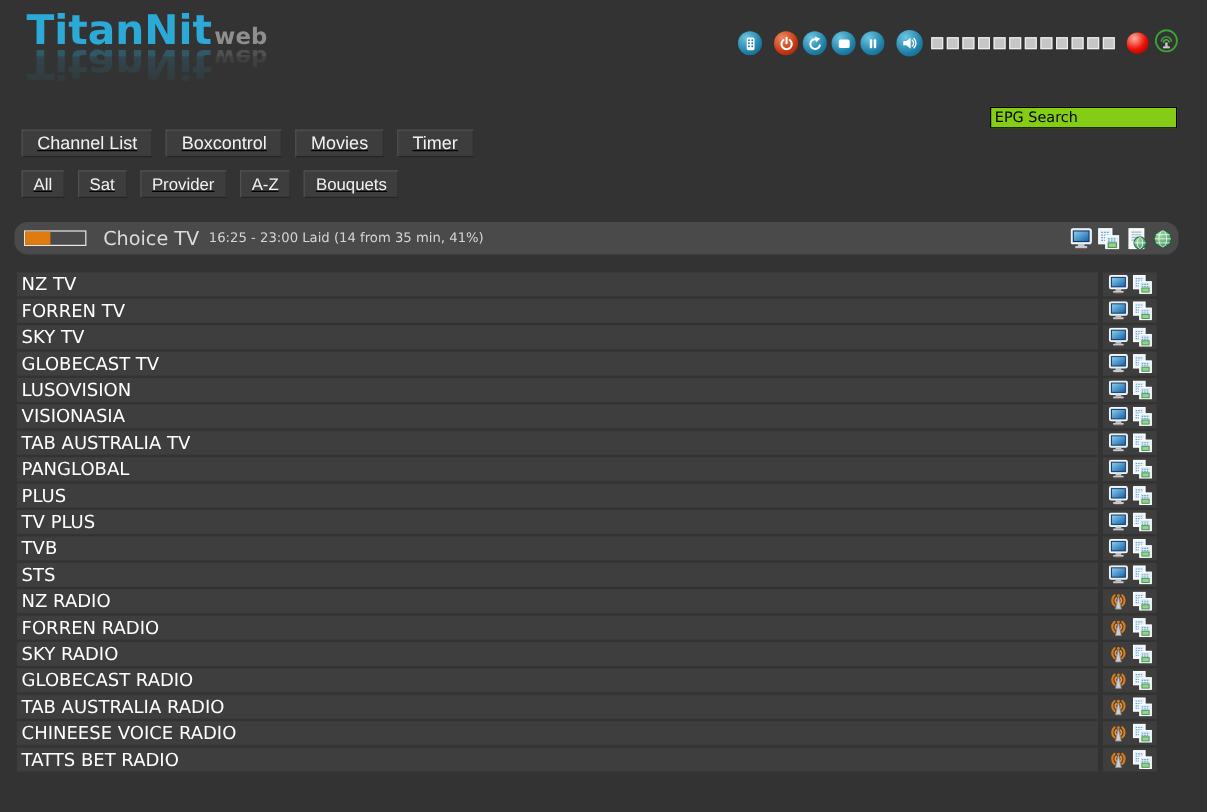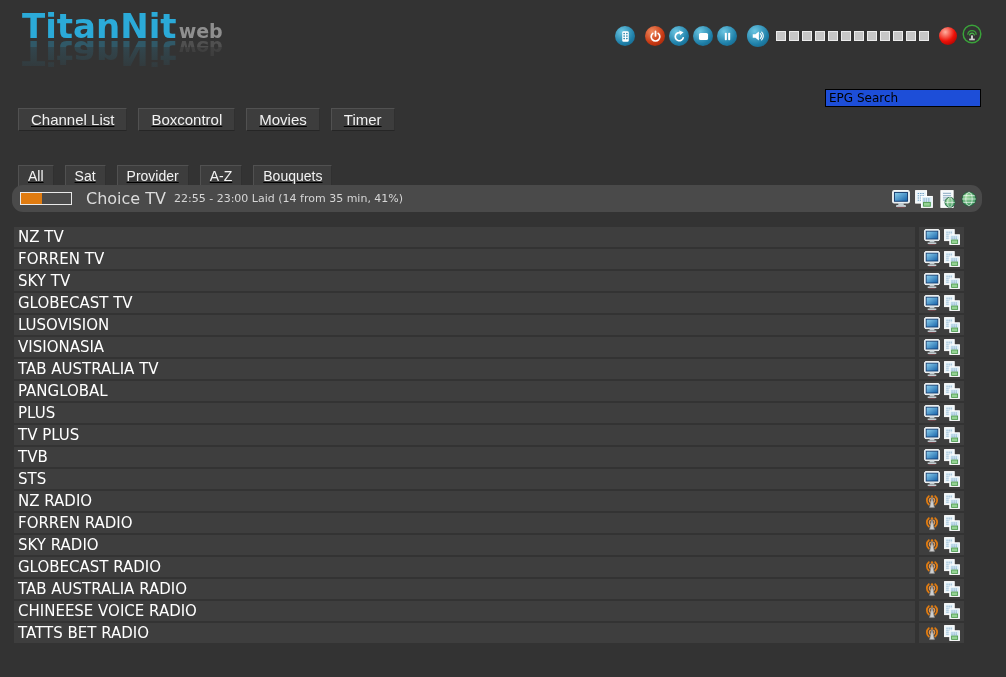--- a/index.html
+++ b/index.html
@@ -24,27 +24,27 @@
   .cbtn svg { display:block; }
   .sp6 { width:10px; } .sp3 { width:4px; }
   .vol-wrap { display:flex; align-items:center; margin-left:4px; }
   .vol-sq { width:8px; height:8px; background:#c6c6c6; border:1px solid #ececec; margin-left:3px; }
   .rec-ball { width:18px; height:18px; border-radius:50%; margin-left:10px;
               background:radial-gradient(circle at 35% 28%, #ffb0a0, #ee1208 52%, #8f0000 96%); }
   .sig { margin-left:5px; }
 
   
   .epg-search { position:absolute; top:89px; right:25px; width:148px; height:14px;
-                background:#1d4ed8; color:#000; border:1px solid #000;
+                background:#84cc16; color:#000; border:1px solid #000;
                 font-family:"DejaVu Sans","Liberation Sans",sans-serif; font-size:12px; padding:1px 3px; }
 
   
   .btn-row { position:absolute; left:18px; display:flex; gap:11px;text-decoration:underline; }
   .row-nav { top:108px; }
-  .row-filter { top:142px;margin-top:23px; }
+  .row-filter { top:142px; }
   .gbtn { background:#3d3d3d; color:#f2f2f2; font-size:15px; line-height:17px; padding:2px 12px;
           border:1px solid #515151; border-bottom-color:#262626; border-right-color:#303030;
           cursor:pointer; white-space:nowrap; }
   .row-filter .gbtn { font-size:14px; padding:2px 9px; }
 
   
   .now-bar { position:absolute; left:12px; top:185px; width:970px; height:27px; background:#4a4a4a;
              display:flex; align-items:center;border-radius:11px; }
   .progress { width:50px; height:11px; border:1px solid #e9e9e9; margin-left:8px; background:#4a4a4a; }
   .progress-fill { height:100%; background:#e07b10; }
@@ -218,21 +218,21 @@
     <button class="gbtn">Provider</button>
     <button class="gbtn">A-Z</button>
     <button class="gbtn">Bouquets</button>
   </div>
 
   <div class="now-bar">
     <div class="progress">
       <div class="progress-fill" style="width: 41%;"></div>
     </div>
     <span class="now-channel">Choice TV</span>
-    <span class="now-epg">22:55 - 23:00 Laid (14 from 35 min, 41%)</span>
+    <span class="now-epg">16:25 - 23:00 Laid (14 from 35 min, 41%)</span>
     <div class="now-icons">
       <span class="ic">
           <svg width="18" height="18" viewBox="0 0 16 16">
             <use href="#sym-monitor"></use>
           </svg>
         </span>
       <span class="ic">
           <svg width="18" height="18" viewBox="0 0 16 16">
             <use href="#sym-copy"></use>
           </svg>

